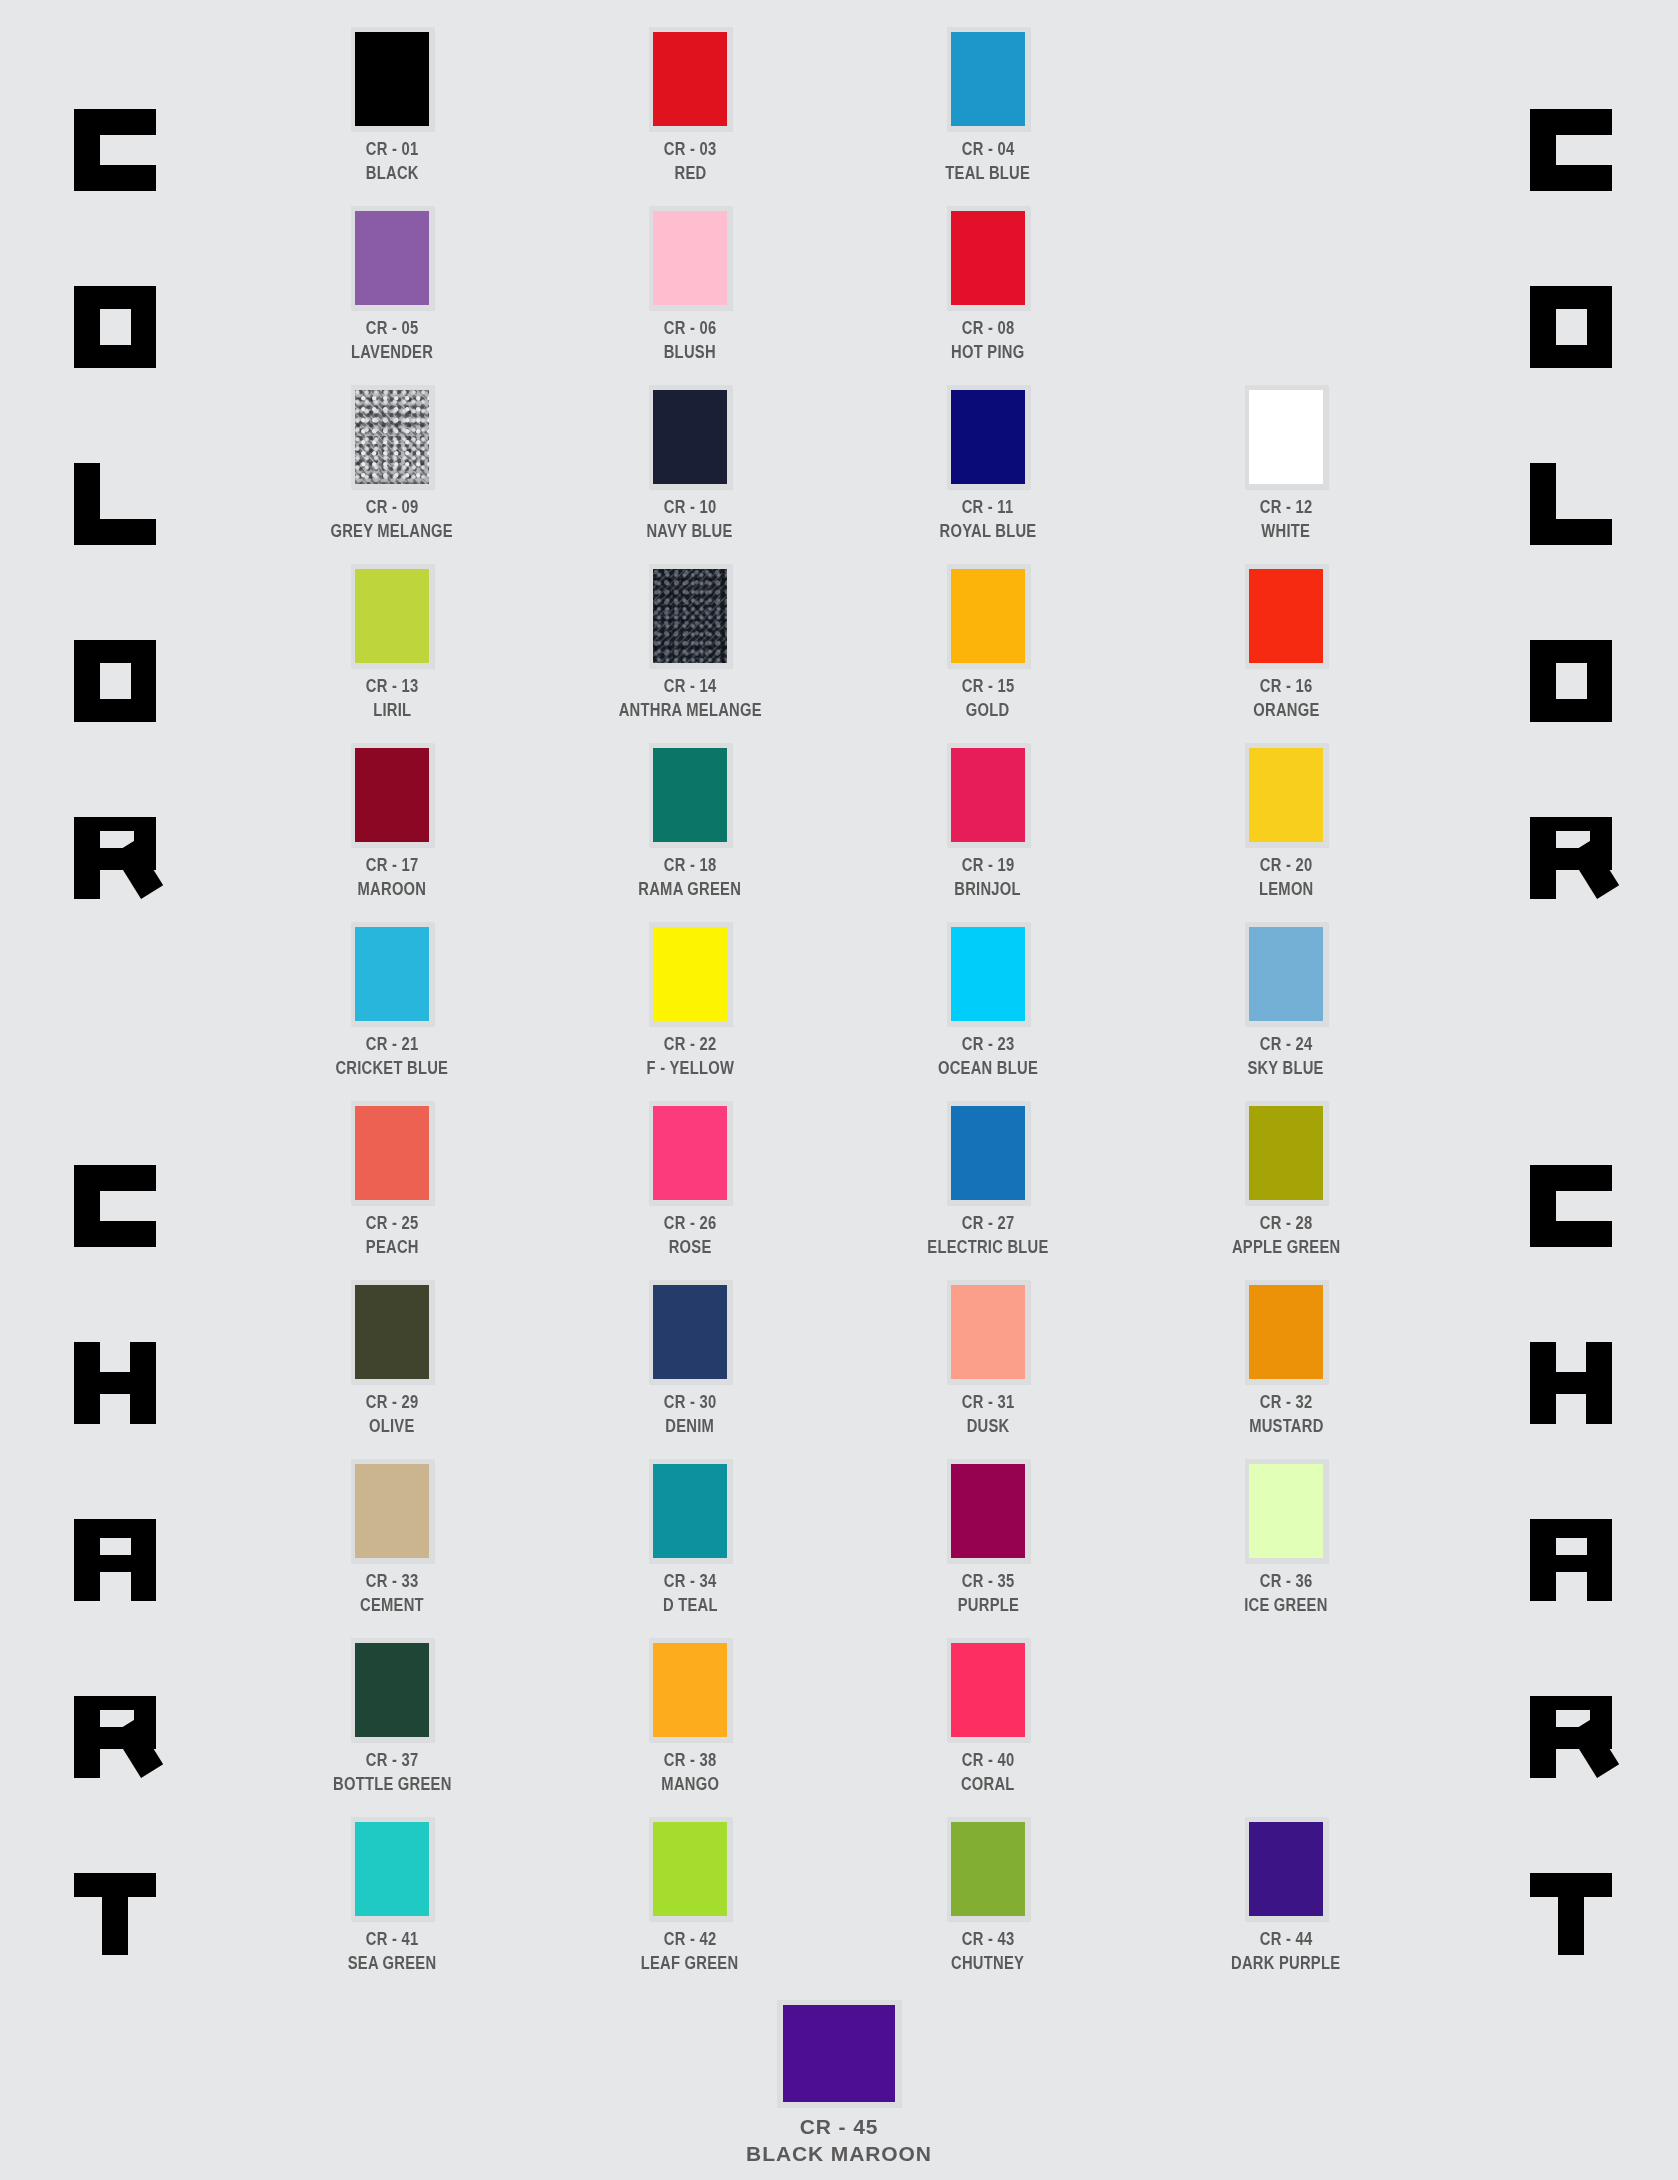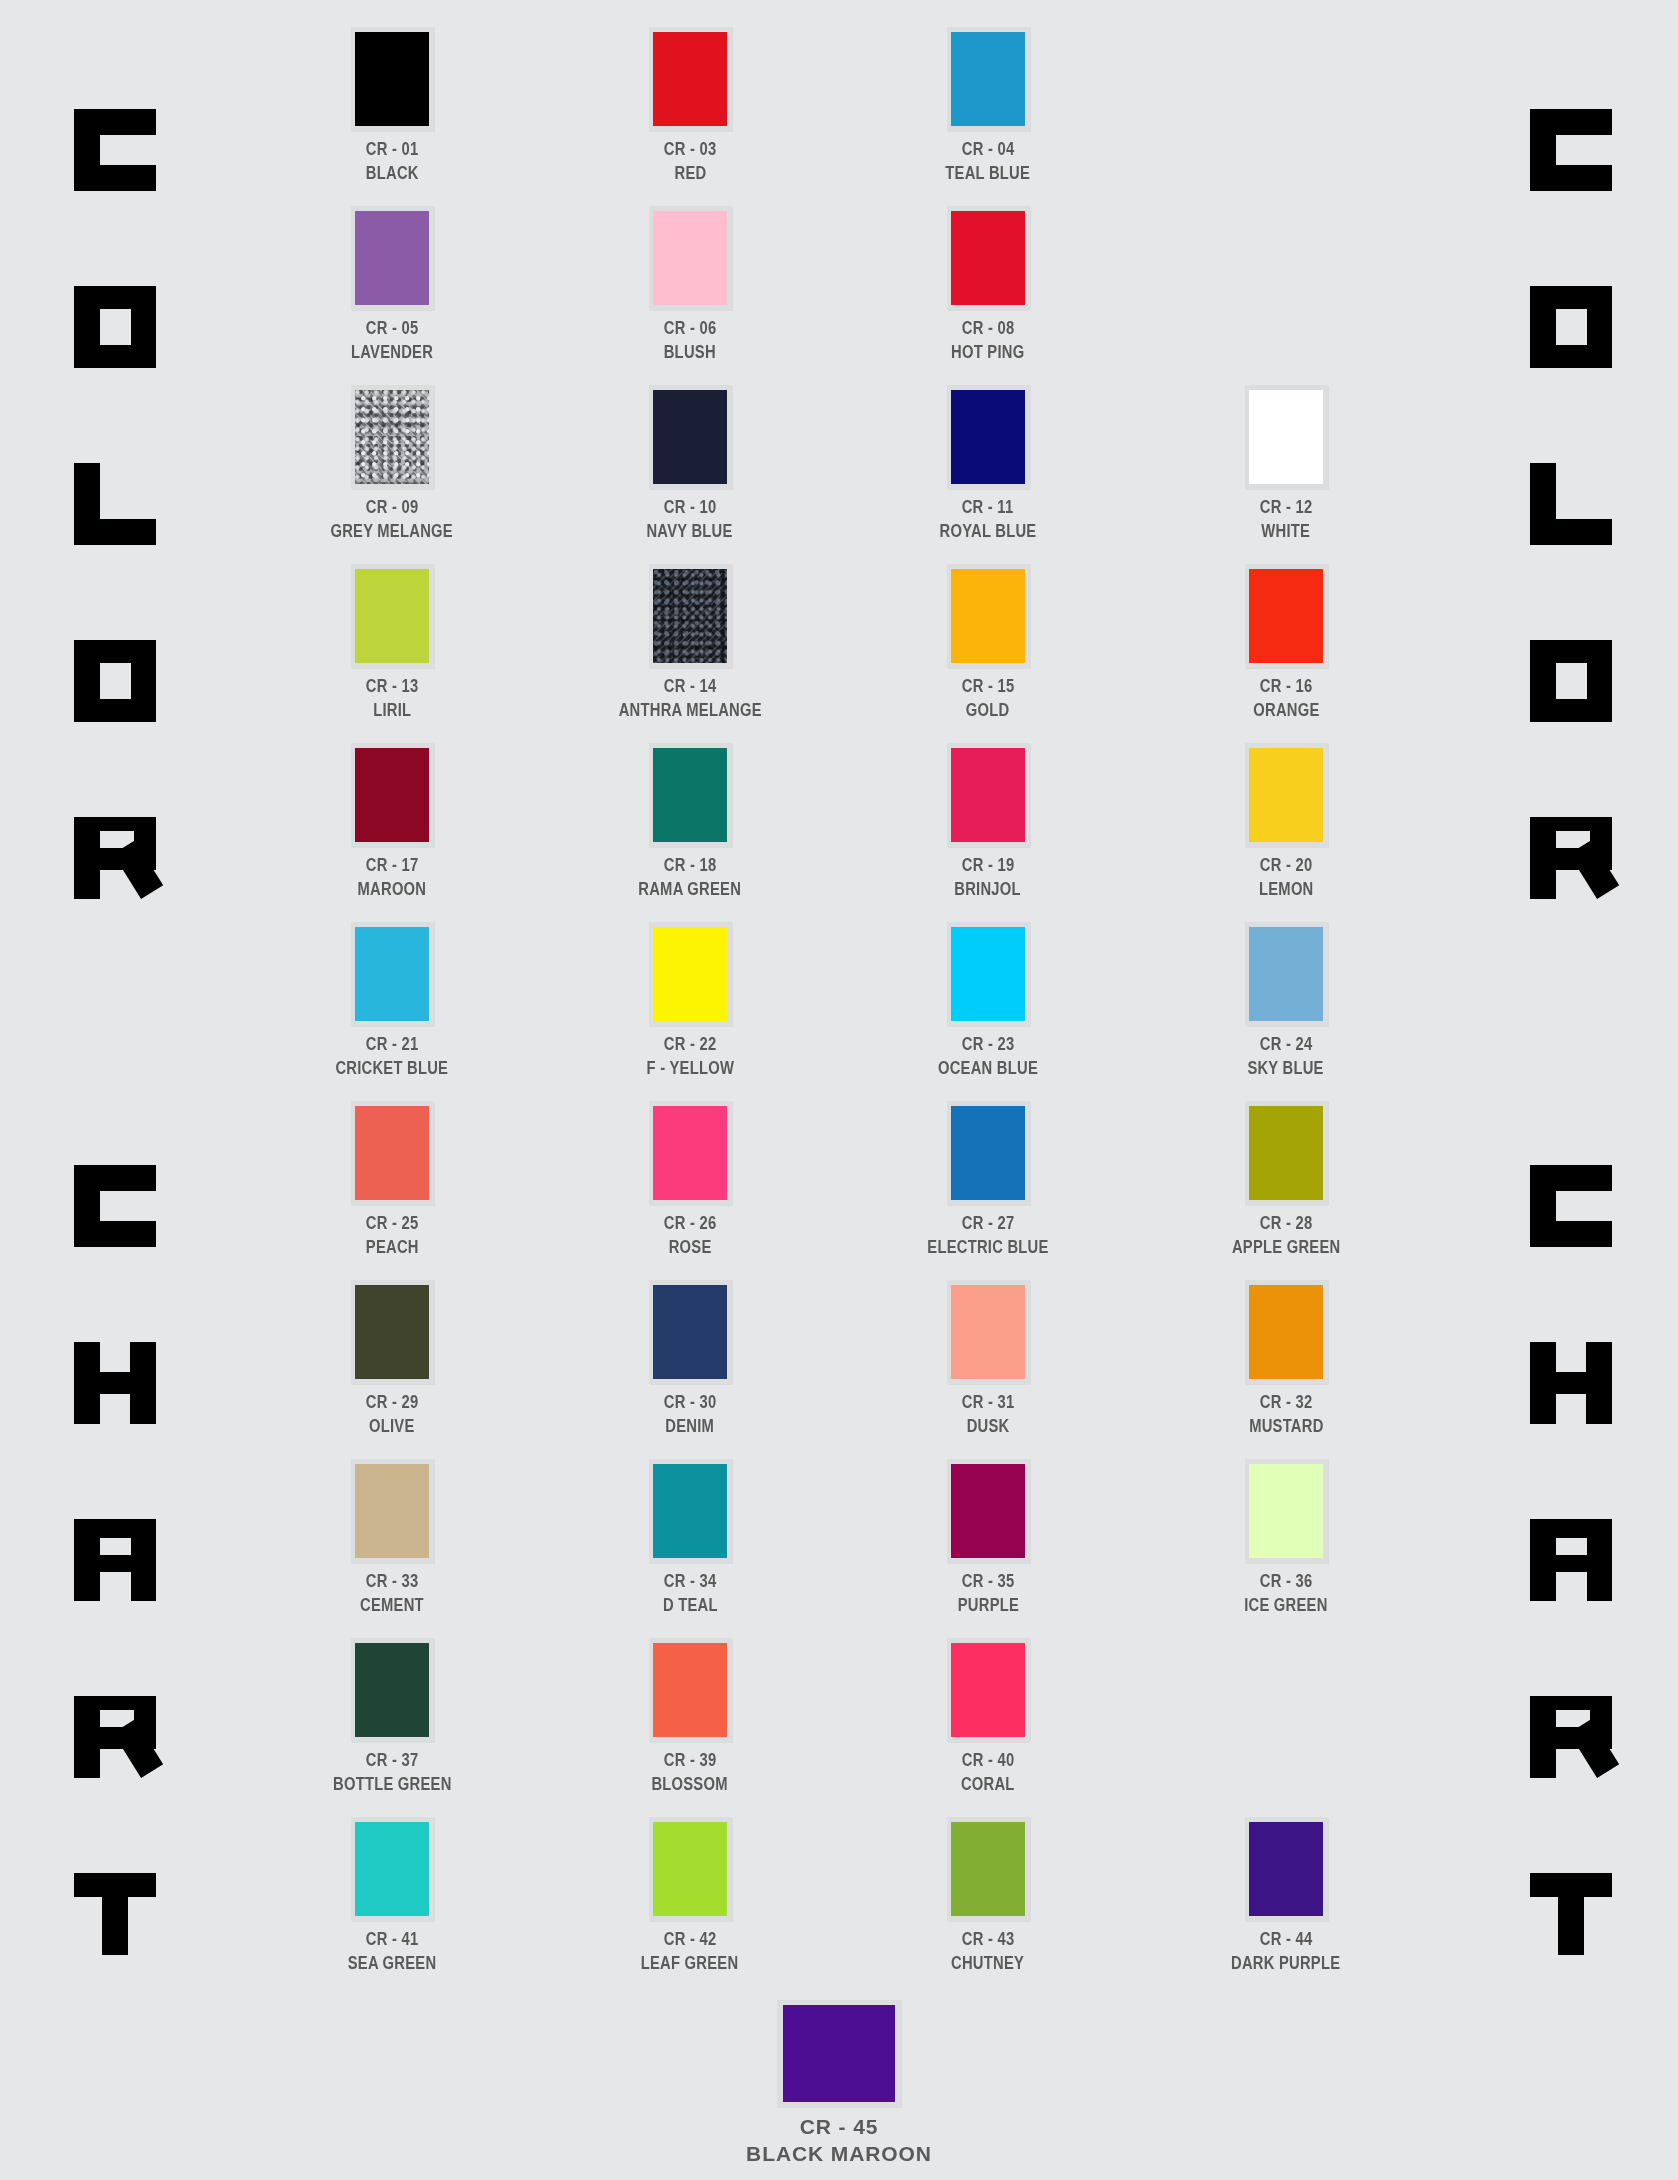--- a/index.html
+++ b/index.html
@@ -558,24 +558,24 @@
     <div class="grid-row">
       <div class="cell">
         <div class="swatch-frame">
           <span class="swatch-chip" style="background: rgb(31, 69, 54);"></span>
         </div>
         <div class="cell-code">CR - 37</div>
         <div class="cell-name">BOTTLE GREEN</div>
       </div>
       <div class="cell">
         <div class="swatch-frame">
-          <span class="swatch-chip" style="background: rgb(244, 97, 70);"></span>
-        </div>
-        <div class="cell-code">CR - 39</div>
-        <div class="cell-name">BLOSSOM</div>
+          <span class="swatch-chip" style="background: rgb(253, 172, 27);"></span>
+        </div>
+        <div class="cell-code">CR - 38</div>
+        <div class="cell-name">MANGO</div>
       </div>
       <div class="cell">
         <div class="swatch-frame">
           <span class="swatch-chip" style="background: rgb(252, 46, 98);"></span>
         </div>
         <div class="cell-code">CR - 40</div>
         <div class="cell-name">CORAL</div>
       </div>
     </div>
     <div class="grid-row">

